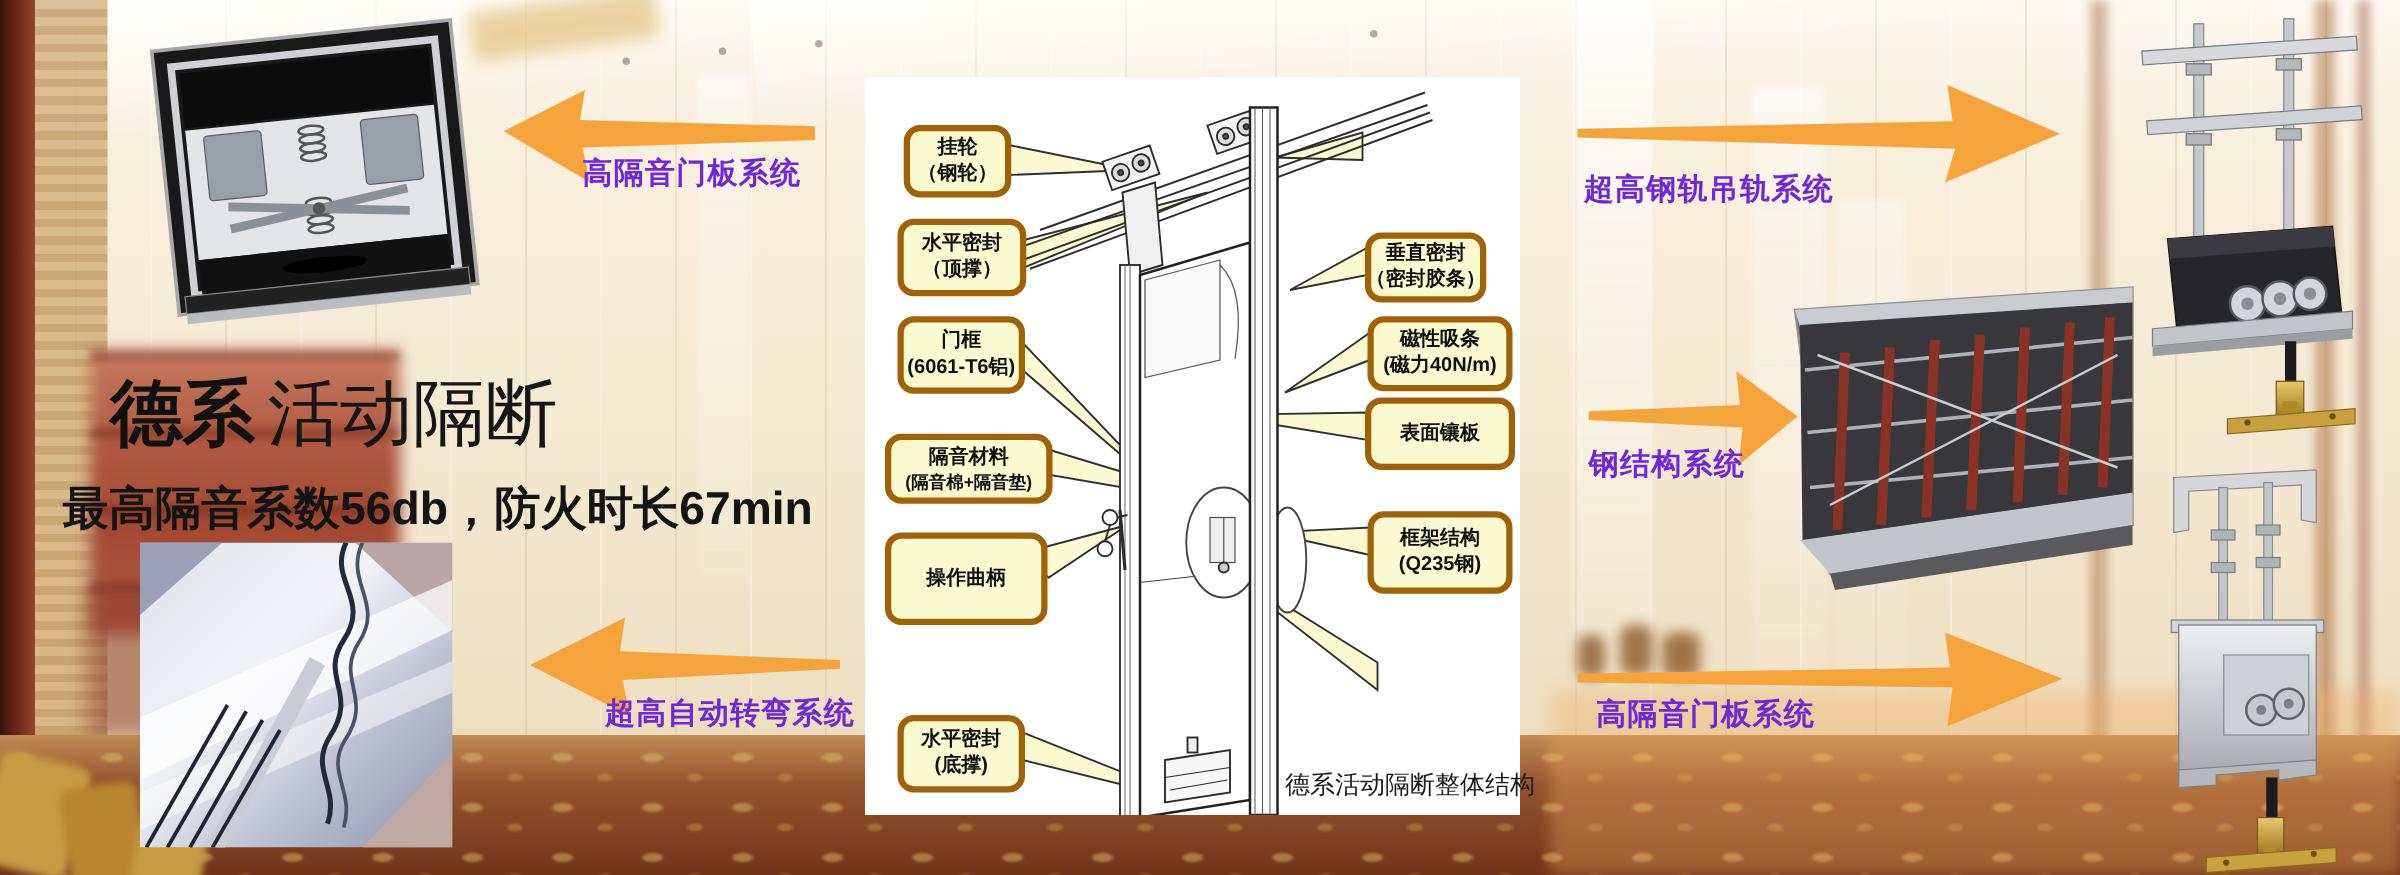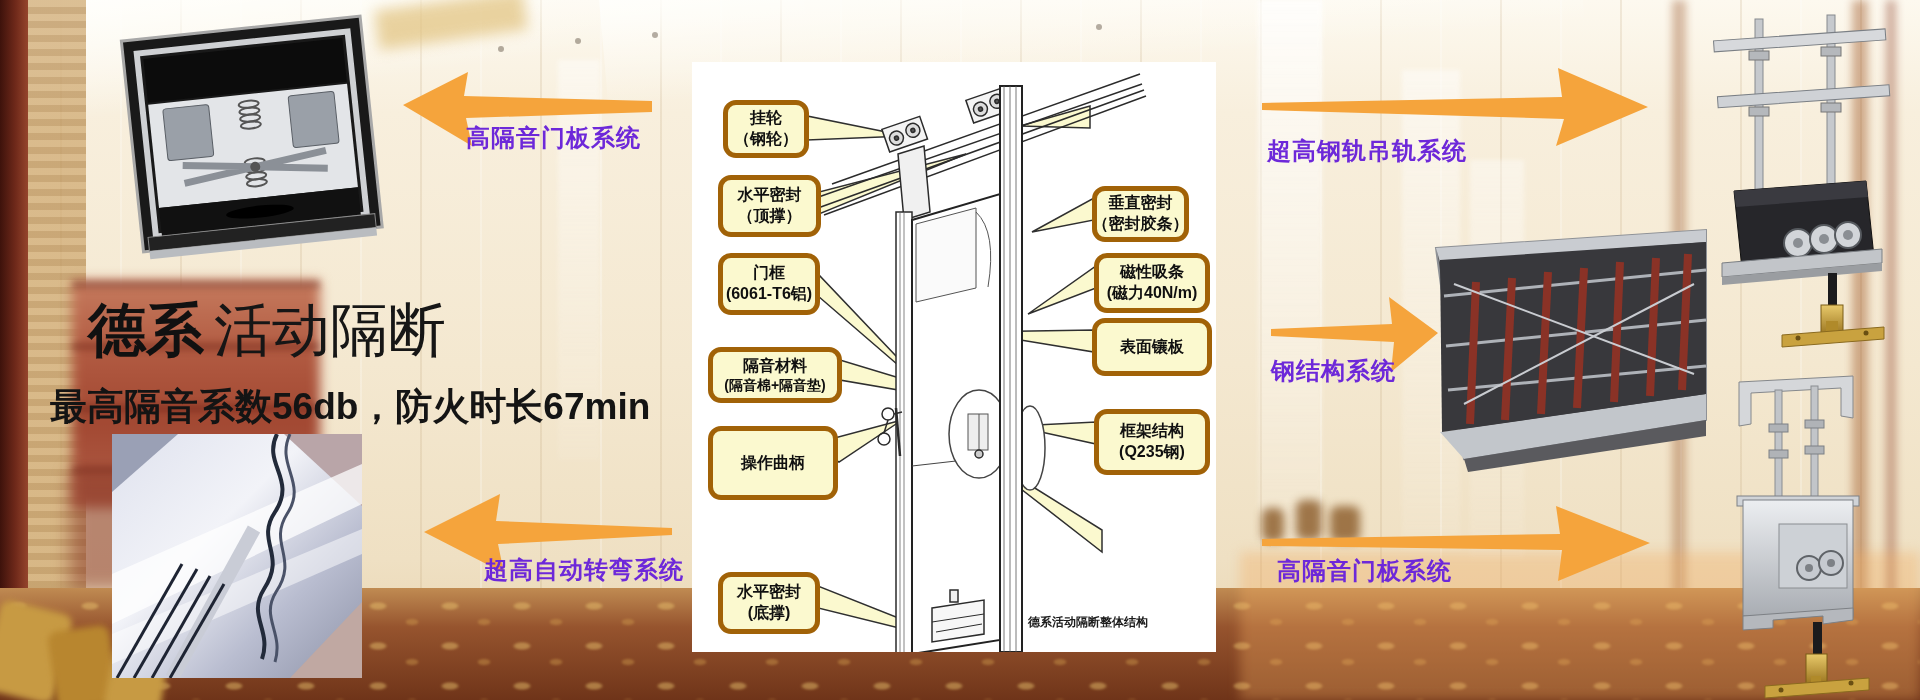--- a/index.html
+++ b/index.html
@@ -23,21 +23,21 @@
 .floorglow{left:1240px;top:552px;width:680px;height:148px;background:rgba(240,172,96,.35);filter:blur(6px);z-index:1}
 .seat{background:#c79a43;filter:blur(3px);border-radius:10px;z-index:1}
 .chairblob{background:#8a5a28;filter:blur(5px);border-radius:8px;opacity:.8;z-index:1}
 .rstripe{filter:blur(4px);z-index:1}
 
 .arrow-layer{left:0;top:0;width:1920px;height:700px;z-index:3;pointer-events:none}
 .photo{z-index:4}
 .panel{left:692px;top:62px;width:524px;height:590px;background:#ffffff;z-index:5}
 .co{position:absolute;background:#FBF9CF;border:5px solid #a16207;border-radius:13px;display:flex;flex-direction:column;justify-content:center;align-items:center;font-size:16px;font-weight:700;color:#101010;line-height:1.3;text-align:center;z-index:6;padding:2px 14px}
 .co span{display:block;white-space:nowrap}
-.caption{position:absolute;left:336px;top:552px;font-size:12px;font-weight:700;color:#1c1c1c;white-space:nowrap;z-index:6}
+.caption{position:absolute;left:336px;top:552px;font-size:20px;font-weight:400;color:#1c1c1c;white-space:nowrap;z-index:6}
 .sys{position:absolute;font-size:24px;font-weight:800;color:#6d28d9;z-index:6;white-space:nowrap;letter-spacing:1px}
 .titlebox{position:absolute;left:88px;top:292px;z-index:6;white-space:nowrap}
 .t-bold{font-size:58px;font-weight:900;color:#111}
 .t-reg{font-size:58px;font-weight:500;color:#161616;margin-left:10px}
 .subtitle{position:absolute;left:50px;top:382px;font-size:37px;font-weight:700;color:#141414;z-index:6;white-space:nowrap}
 svg{display:block}
 </style>
 </head>
 <body>
 

